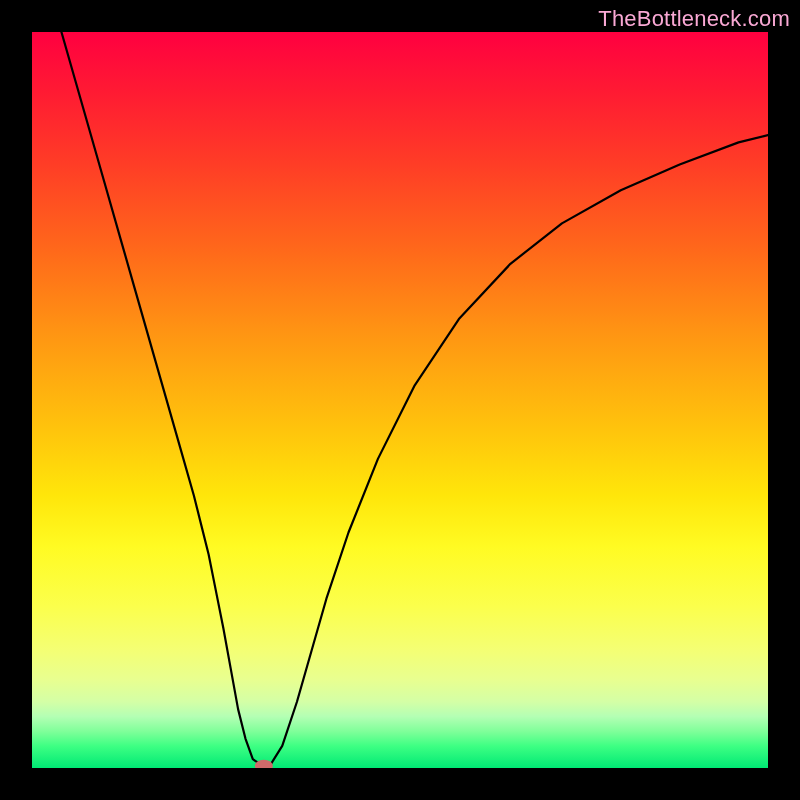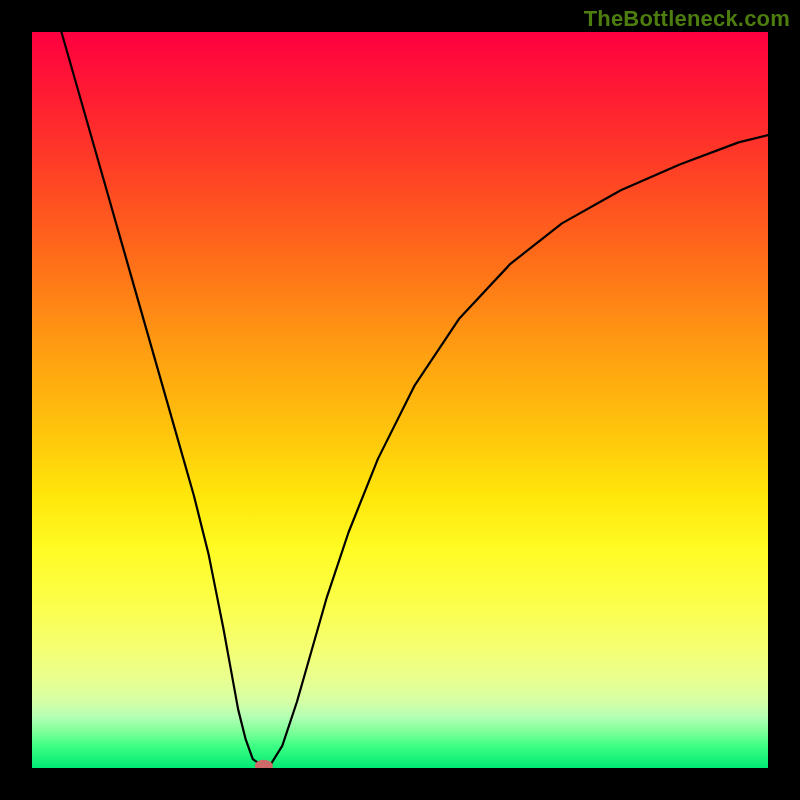--- a/index.html
+++ b/index.html
@@ -50,22 +50,22 @@
     left: 0;
     top: 0;
     width: 100%;
     height: 100%;
   }
   .watermark {
     position: absolute;
     top: 6px;
     right: 10px;
     font-size: 22px;
-    font-weight: 700;
-    color: #4d7c0f;
+    font-weight: 400;
+    color: #f9a8d4;
     letter-spacing: 0.2px;
     user-select: none;
   }
 </style>
 </head>
 <body>
 
 <div class="frame">
 
   <div class="watermark">TheBottleneck.com</div>

